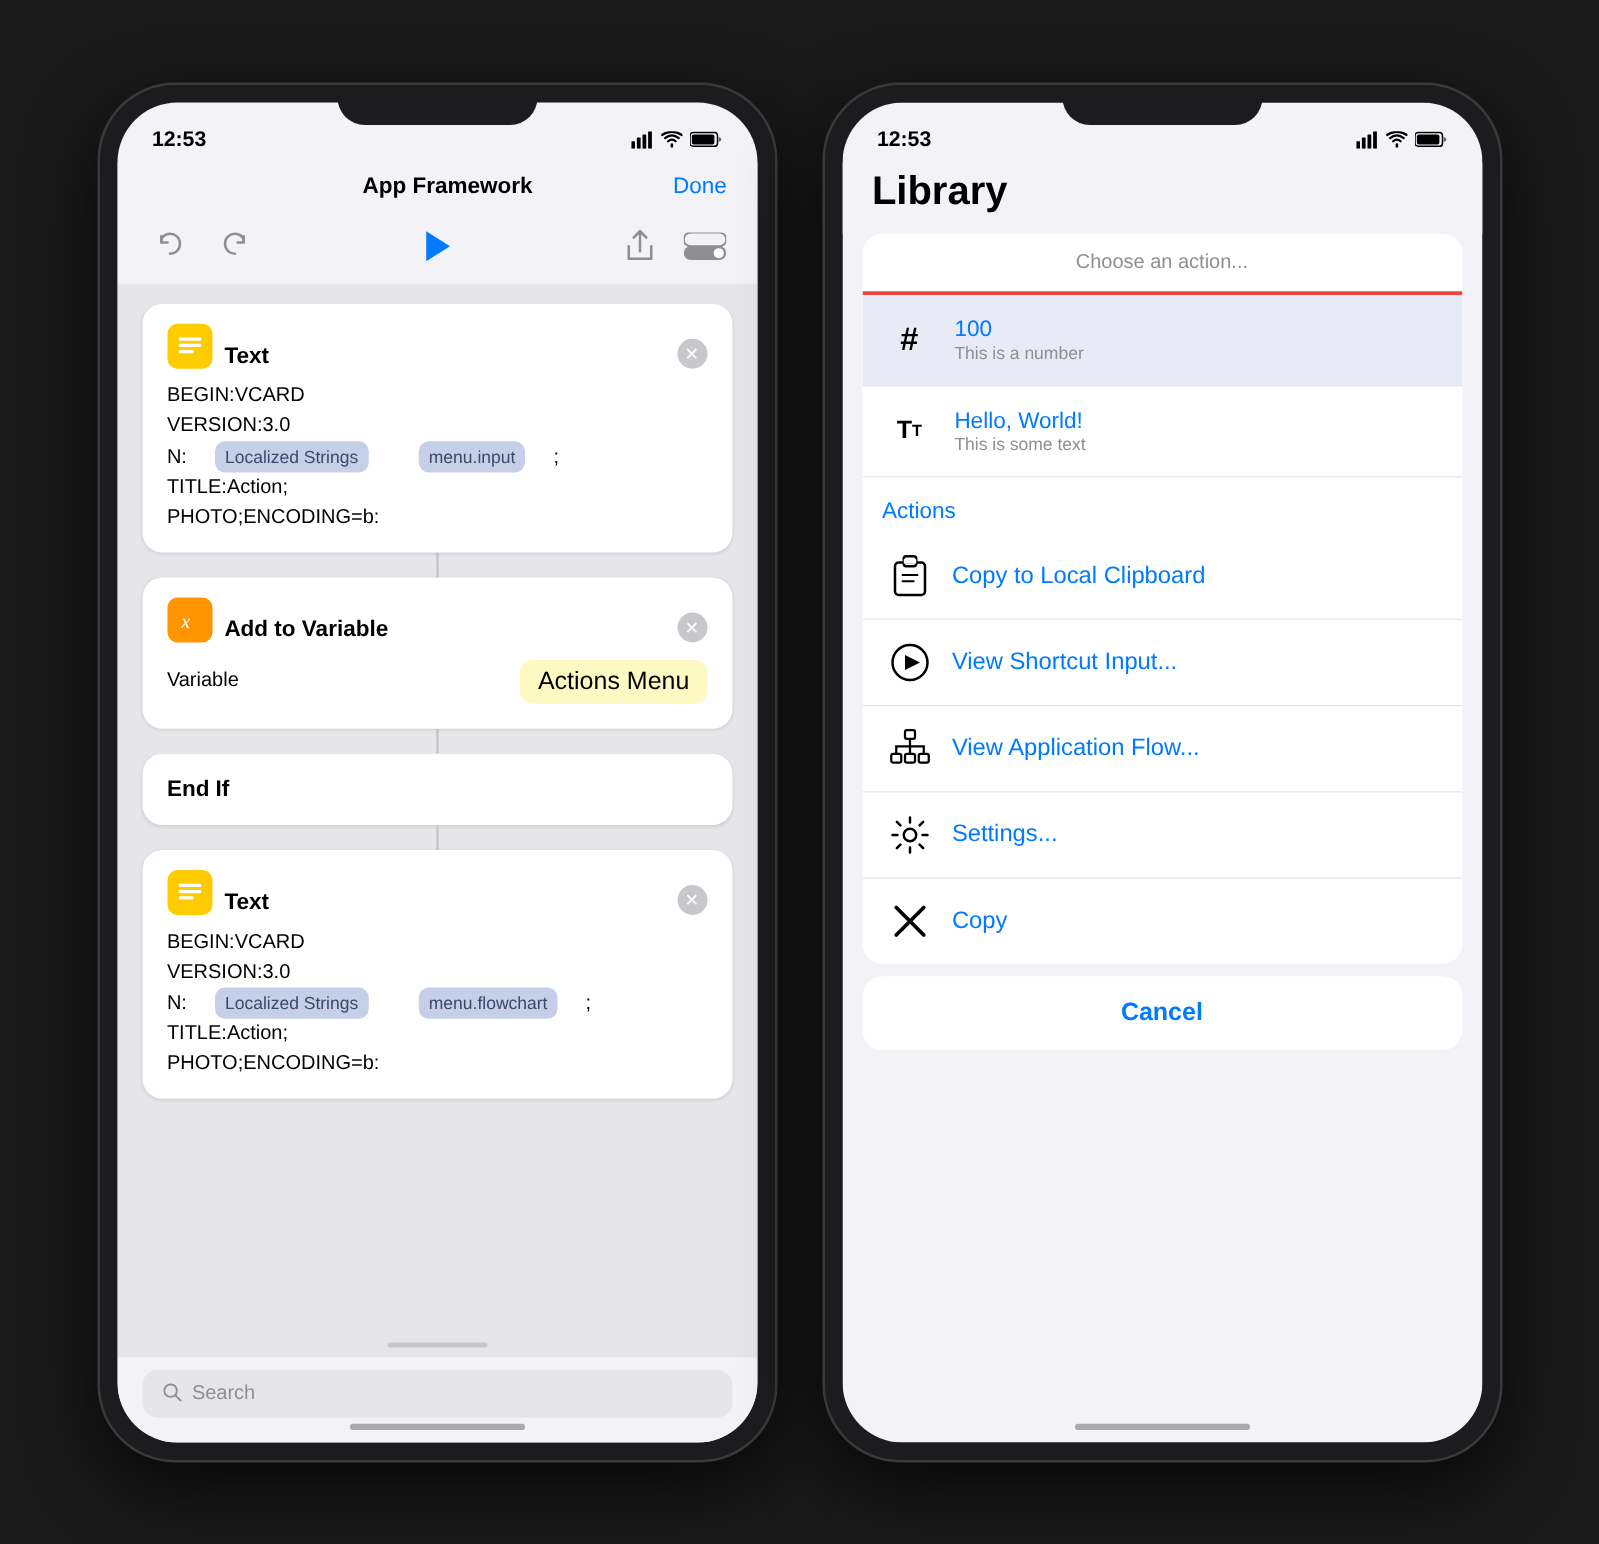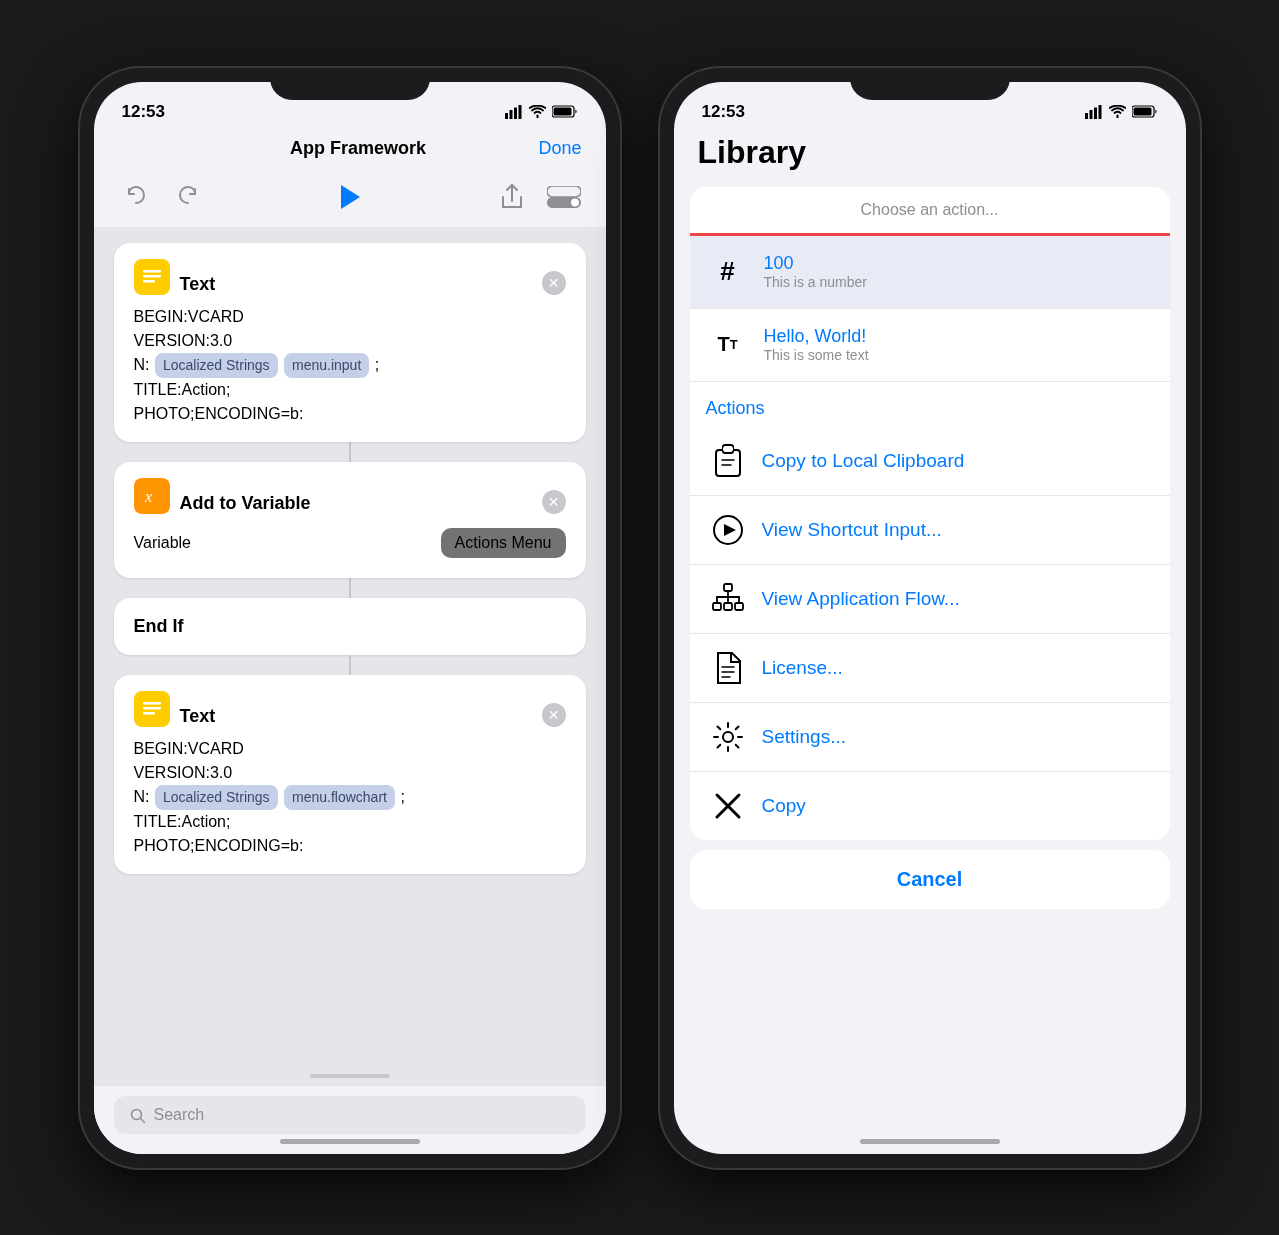--- a/index.html
+++ b/index.html
@@ -194,21 +194,21 @@
       line-height: 1.5;
     }
 
     .token-badge {
       display: inline-block;
       background: #c5cfe8;
       color: #3a4a6b;
       border-radius: 8px;
       padding: 2px 8px;
       font-size: 14px;
-      margin: 0 1px;
+      margin: 0 18px;
       text-align: right;
     }
 
     
     .end-if-card {
       background: #fff;
       border-radius: 16px;
       padding: 18px 20px;
       width: 100%;
       box-shadow: 0 1px 3px rgba(0,0,0,0.1);
@@ -227,39 +227,39 @@
       justify-content: space-between;
       padding: 4px 0;
     }
 
     .variable-label {
       font-size: 16px;
       color: #000;
     }
 
     .variable-value {
-      font-size: 16px;
-      color: #000;
-      background: #737373;
+      font-size: 20px;
+      color: #000;
+      background: #fef9c3;
       padding: 6px 14px;
       border-radius: 10px;
     }
 
     
     .search-bar-container {
       padding: 10px 20px 20px;
       background: #f2f2f7;
     }
 
     .search-bar {
       background: #e5e5ea;
       border-radius: 12px;
       padding: 10px 16px;
       display: flex;
-      align-items: flex-end;
+      align-items: flex-start;
       gap: 8px;
     }
 
     .search-bar-text {
       color: #8e8e93;
       font-size: 16px;
     }
 
     
     .home-indicator {
@@ -708,30 +708,20 @@
                 <rect x="12" y="1" width="8" height="7" rx="1.5" fill="none" stroke="#000" stroke-width="1.8"></rect>
                 <rect x="1" y="20" width="8" height="7" rx="1.5" fill="none" stroke="#000" stroke-width="1.8"></rect>
                 <rect x="12" y="20" width="8" height="7" rx="1.5" fill="none" stroke="#000" stroke-width="1.8"></rect>
                 <rect x="23" y="20" width="8" height="7" rx="1.5" fill="none" stroke="#000" stroke-width="1.8"></rect>
                 <path d="M16 8 L16 14 M16 14 L5 14 L5 20 M16 14 L16 20 M16 14 L27 14 L27 20" stroke="#000" stroke-width="1.8"></path>
               </svg>
             </div>
             <span class="action-label">View Application Flow...</span>
           </div>
 
-          <div class="action-item">
-            <div class="action-icon">
-              <svg width="28" height="34" viewBox="0 0 28 34" fill="none">
-                <path d="M4 2 L18 2 L26 10 L26 32 L4 32 Z" fill="none" stroke="#000" stroke-width="2"></path>
-                <path d="M17 2 L17 11 L26 11" fill="none" stroke="#000" stroke-width="2"></path>
-                <path d="M8 16 L20 16 M8 21 L20 21 M8 26 L16 26" stroke="#000" stroke-width="1.5" stroke-linecap="round"></path>
-              </svg>
-            </div>
-            <span class="action-label">License...</span>
-          </div>
 
           <div class="action-item">
             <div class="action-icon">
               <svg width="32" height="32" viewBox="0 0 32 32" fill="none">
                 <circle cx="16" cy="16" r="5" fill="none" stroke="#000" stroke-width="2"></circle>
                 <path d="M16 2 L16 6 M16 26 L16 30 M2 16 L6 16 M26 16 L30 16 M5.5 5.5 L8.3 8.3 M23.7 23.7 L26.5 26.5 M26.5 5.5 L23.7 8.3 M8.3 23.7 L5.5 26.5" stroke="#000" stroke-width="2" stroke-linecap="round"></path>
               </svg>
             </div>
             <span class="action-label">Settings...</span>
           </div>

